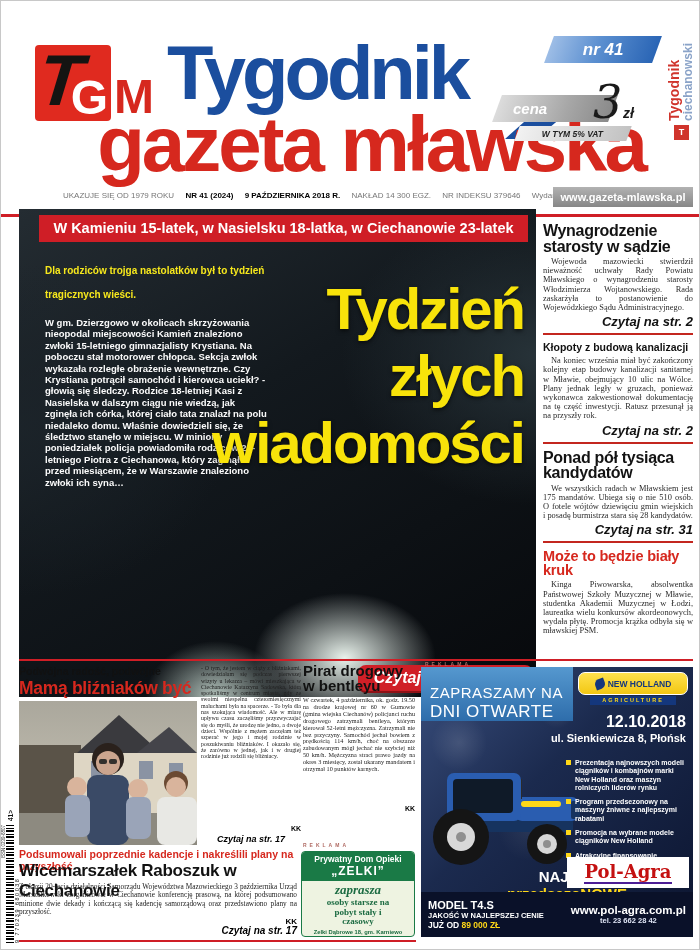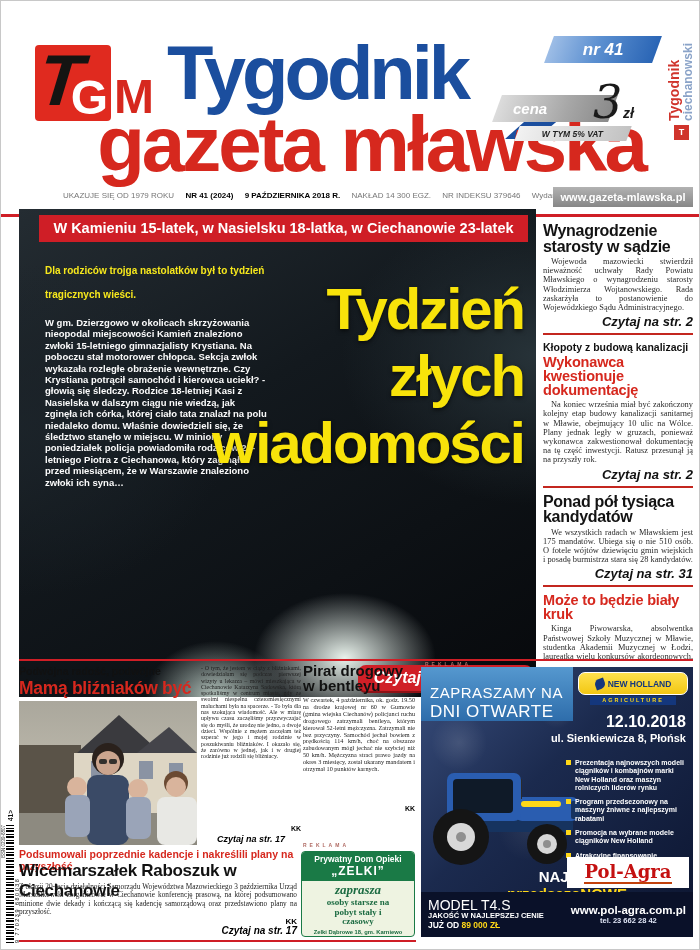--- a/index.html
+++ b/index.html
@@ -139,24 +139,24 @@
   .nh-bullets { position:absolute; right:3px; top:92px; width:124px; list-style:none; }
   .nh-bullets li { display:flex; gap:4px; margin-bottom:6px; color:#fff; font-weight:700;
                    font-size:7px; line-height:8.3px; }
   .nh-bullets li::before { content:""; width:5px; height:5px; background:#ffd817; flex:none; margin-top:1px; }
   .nh-offer { position:absolute; left:10px; top:202px; width:196px; text-align:right; }
   .nh-offer span { display:block; font-weight:900; font-size:15px; line-height:16.5px; color:#fff; }
   .nh-offer .yellow { color:#ffd817; }
   .nh-polagra { position:absolute; right:4px; bottom:49px; width:122px; height:31px; background:#fff;
                 display:flex; align-items:center; justify-content:center; }
   .nh-polagra span { font-family:"DejaVu Serif", serif; font-weight:800; font-size:18px;
-                     color:#c41111; border-bottom:2px solid #c2410c; line-height:20px; }
+                     color:#c41111; border-bottom:2px solid #4c1d95; line-height:20px; }
   .nh-strip { position:absolute; left:0; right:0; bottom:0; height:45px; background:#0a1129;
               display:flex; justify-content:space-between; align-items:center; padding:4px 7px; }
-  .nh-model { font-weight:400; font-size:14px; color:#fff; line-height:12px; }
+  .nh-model { font-weight:700; font-size:11px; color:#fff; line-height:12px; }
   .nh-quality { font-weight:700; font-size:7.5px; color:#fff; line-height:9px; }
   .nh-price-line { font-weight:800; font-size:8.5px; color:#fff; line-height:10px; }
   .nh-price-line .yellow { color:#ffd817; }
   .nh-web { font-weight:800; font-size:11.5px; color:#fff; text-align:center; }
   .nh-phone { font-weight:700; font-size:7.5px; color:#dfe5f5; text-align:center; }
 
   
   .barcode { position:absolute; left:1px; top:752px; width:18px; height:190px; }
   .barcode-inner { width:190px; height:18px; transform:rotate(-90deg) translateX(-190px);
                    transform-origin:0 0; display:flex; align-items:flex-end; gap:4px; }
@@ -223,21 +223,20 @@
 
   <aside class="sidebar">
     <div>
       <div class="sb-h">Wynagrodzenie starosty w sądzie</div>
       <div class="sb-body">Wojewoda mazowiecki stwierdził nieważność uchwały Rady Powiatu Mławskiego o wynagrodzeniu starosty Włodzimierza Wojtanowskiego. Rada zaskarżyła to postanowienie do Wojewódzkiego Sądu Administracyjnego.</div>
       <div class="sb-more">Czytaj na str. 2</div>
     </div>
     <div class="sb-div"></div>
     <div>
       <div class="sb-kicker">Kłopoty z budową kanalizacji</div>
-      <div class="sb-h-red">Wykonawca kwestionuje dokumentację</div>
       <div class="sb-body">Na koniec września miał być zakończony kolejny etap budowy kanalizacji sanitarnej w Mławie, obejmujący 10 ulic na Wólce. Plany jednak legły w gruzach, ponieważ wykonawca zakwestionował dokumentację na tę część inwestycji. Ratusz przesunął ją na przyszły rok.</div>
       <div class="sb-more">Czytaj na str. 2</div>
     </div>
     <div class="sb-div"></div>
     <div>
       <div class="sb-h">Ponad pół tysiąca kandydatów</div>
       <div class="sb-body">We wszystkich radach w Mławskiem jest 175 mandatów. Ubiega się o nie 510 osób. O fotele wójtów dziewięciu gmin wiejskich i posadę burmistrza stara się 28 kandydatów.</div>
       <div class="sb-more">Czytaj na str. 31</div>
     </div>
     <div class="sb-div"></div>

